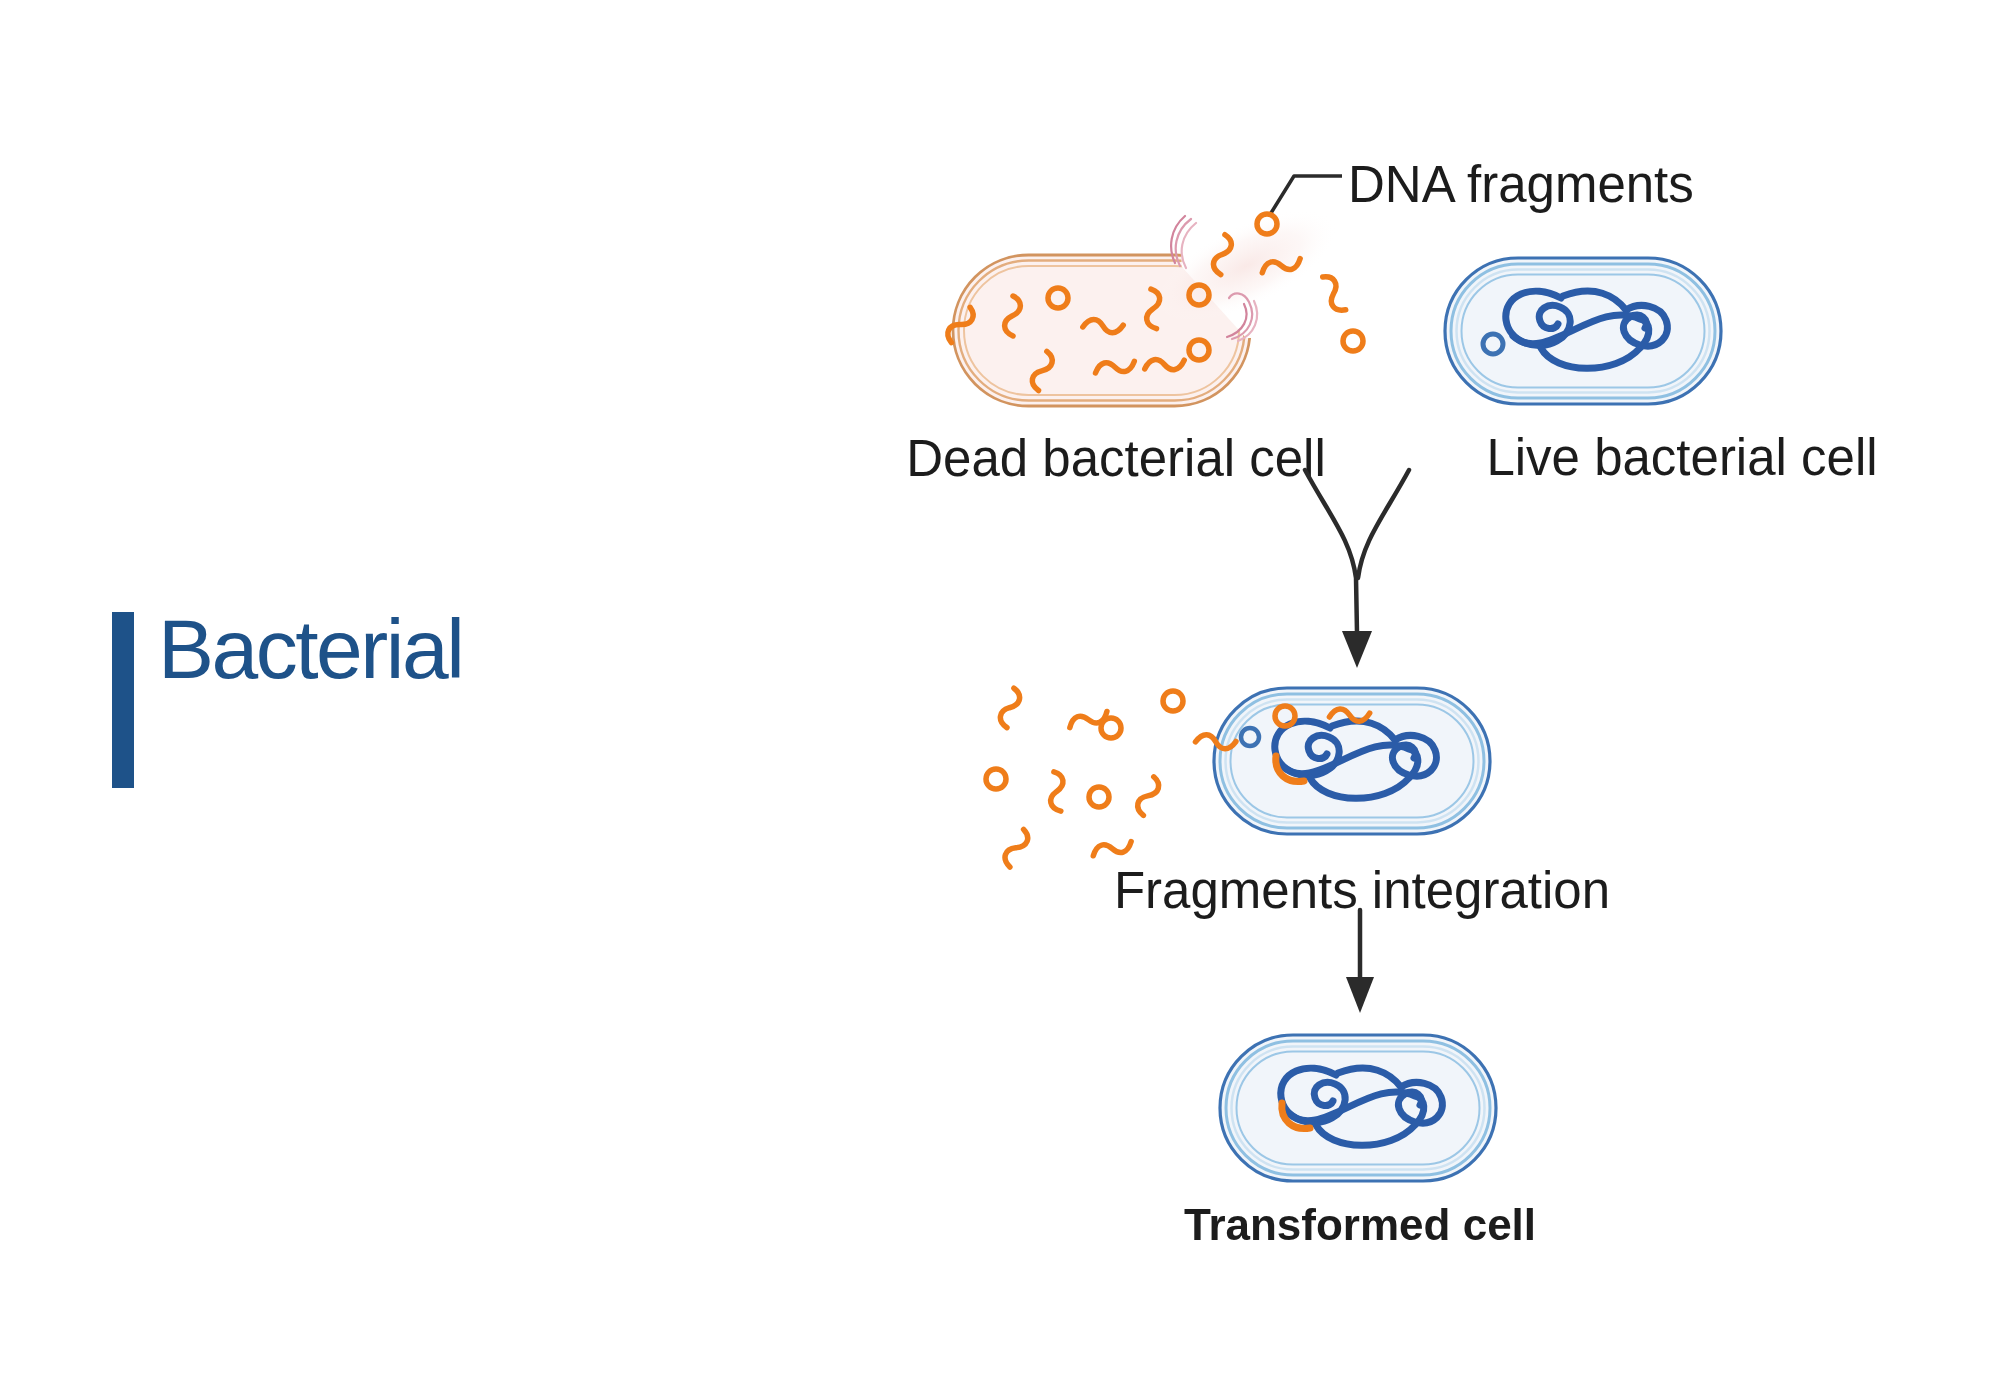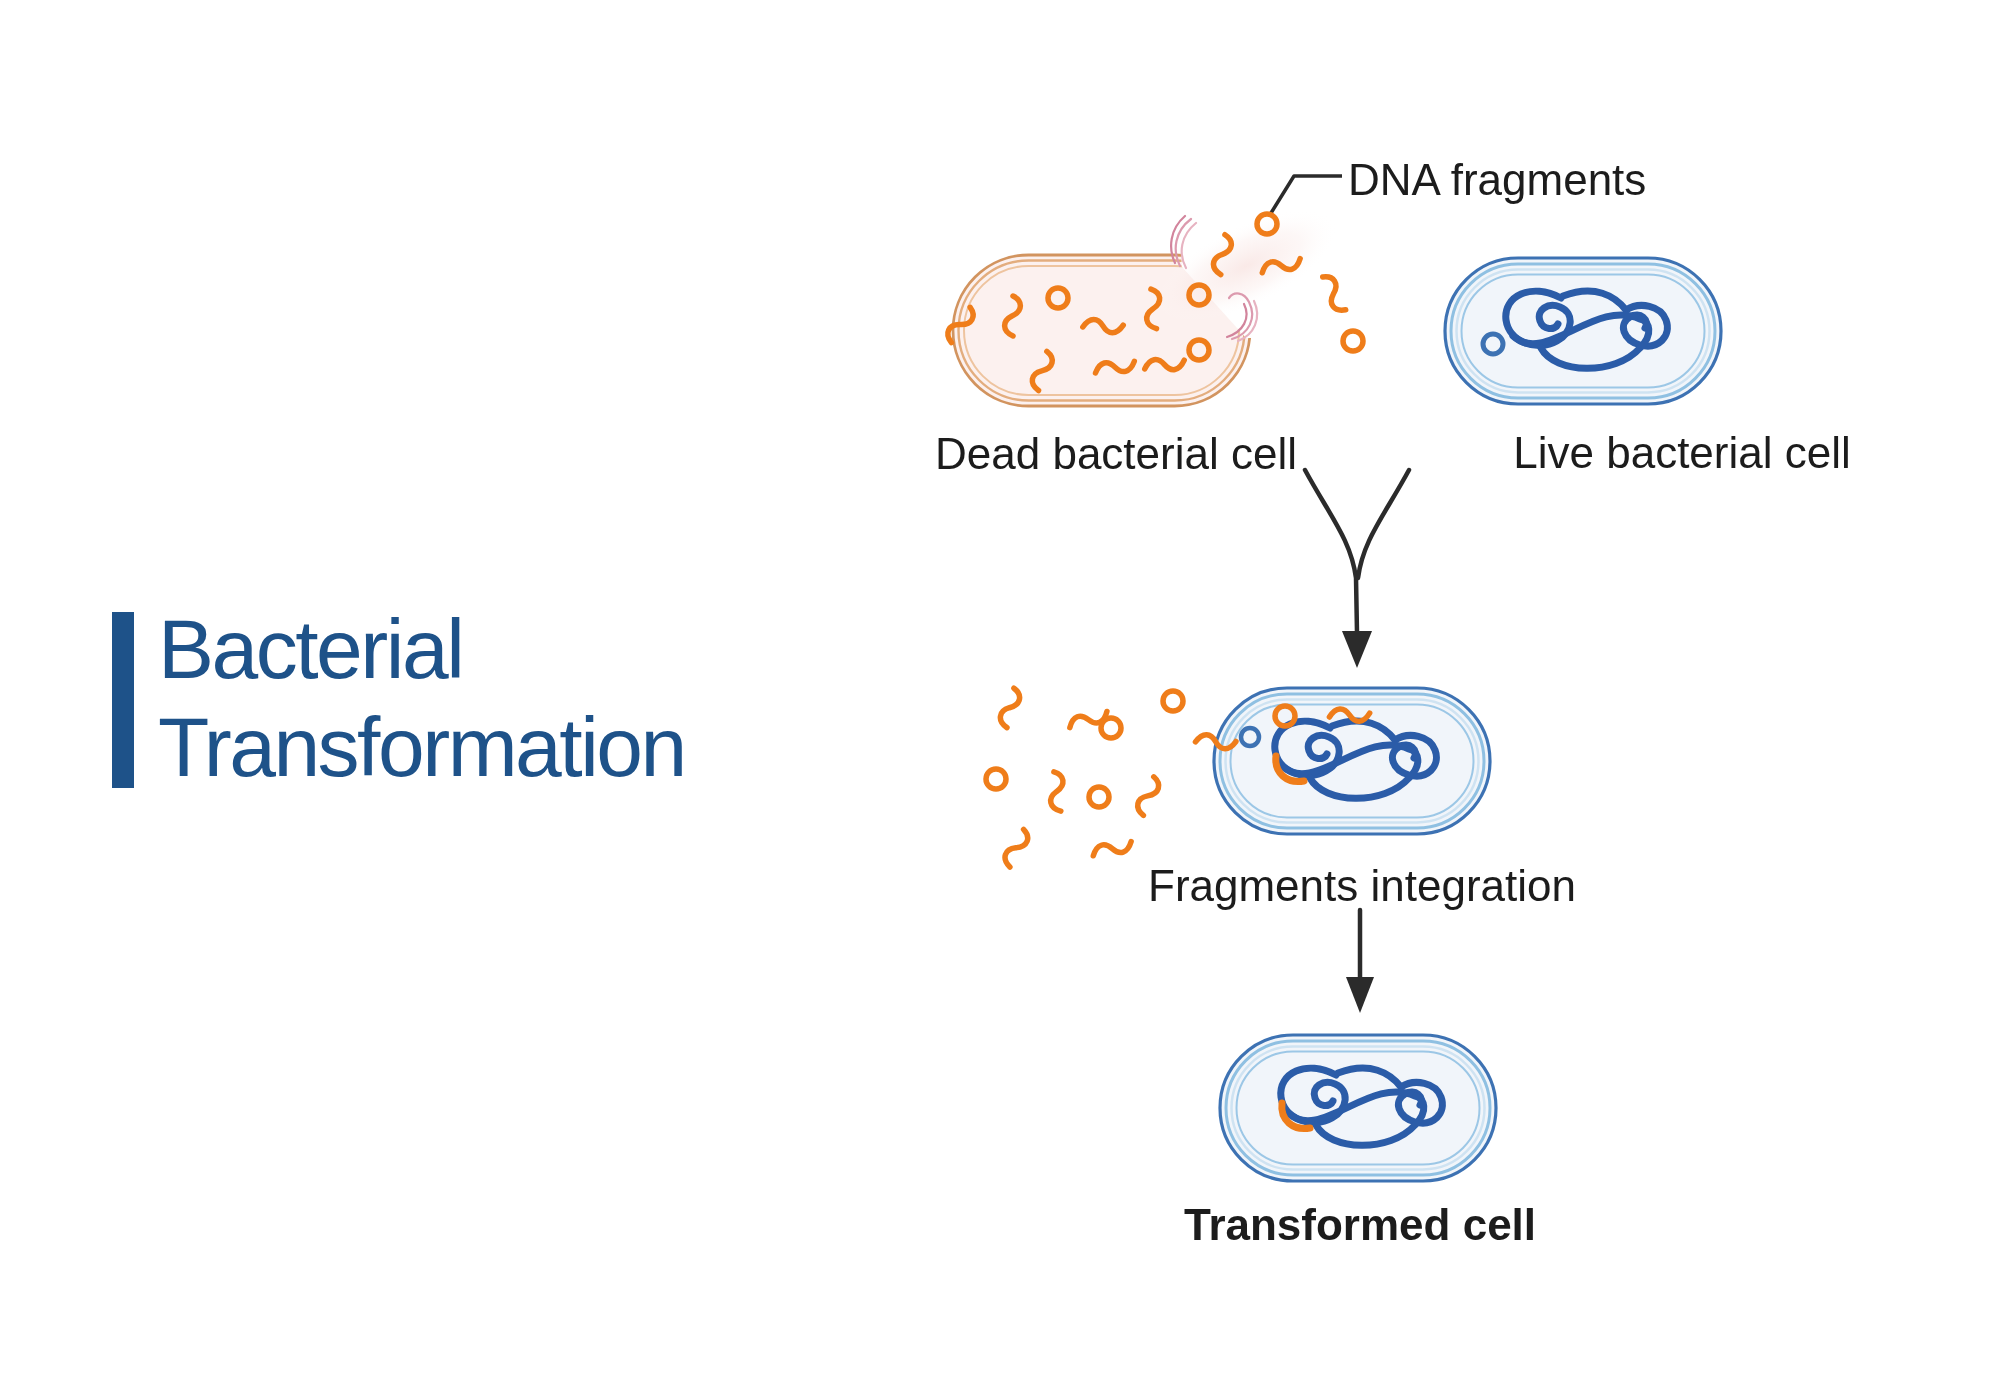--- a/index.html
+++ b/index.html
@@ -14,21 +14,21 @@
     left:112px;top:612px;width:22px;height:176px;background:#1e5289;
   }
   .title-text{
     left:158px;top:600px;width:700px;
     color:#1e5289;font-weight:400;font-size:84px;line-height:98px;
     letter-spacing:-2.5px;
   }
 
   
   .dlabel{
-    color:#1c1c1c;font-size:44px;white-space:nowrap;
+    color:#1c1c1c;font-size:51px;white-space:nowrap;
   }
   .center{transform:translateX(-50%);}
   .lbl-dna{left:1348px;top:155px;}
   .lbl-dead{left:1116px;top:429px;}
   .lbl-live{left:1682px;top:428px;}
   .lbl-integration{left:1362px;top:861px;}
   .lbl-transformed{left:1360px;top:1200px;font-weight:700;font-size:44px;}
 
   svg{display:block;overflow:visible;}
   .frag{stroke:#ef7d1a;stroke-width:5.5;fill:none;stroke-linecap:round;stroke-linejoin:round;}
@@ -63,21 +63,20 @@
       <stop offset="0%" stop-color="#f4d3cf" stop-opacity="0.9"></stop>
       <stop offset="60%" stop-color="#f7e0dd" stop-opacity="0.45"></stop>
       <stop offset="100%" stop-color="#ffffff" stop-opacity="0"></stop>
     </radialGradient>
   </defs>
 </svg>
 
 <div class="abs title-bar"></div>
 <div class="abs title-text">
   <div>Bacterial</div>
-  <div>Transformation</div>
 </div>
 
 <svg class="abs" style="left:946px;top:208px;" width="420" height="210" viewBox="0 0 420 210">
   <rect x="7" y="47" width="297" height="151" rx="75.5" fill="#fcf1ef" stroke="#d2945f" stroke-width="2.8"></rect>
   <rect x="12.5" y="52.5" width="286" height="140" rx="70" fill="none" stroke="#e3ad7e" stroke-width="2.4"></rect>
   <rect x="18" y="58" width="275" height="129" rx="64.5" fill="none" stroke="#eec49f" stroke-width="2"></rect>
 
   <polygon points="234,30 326,30 326,130 300,130 236,59" fill="#ffffff"></polygon>
   <ellipse cx="300" cy="58" rx="100" ry="40" transform="rotate(-26 300 58)" fill="url(#sprayGrad)" opacity="0.55"></ellipse>
   <g>

